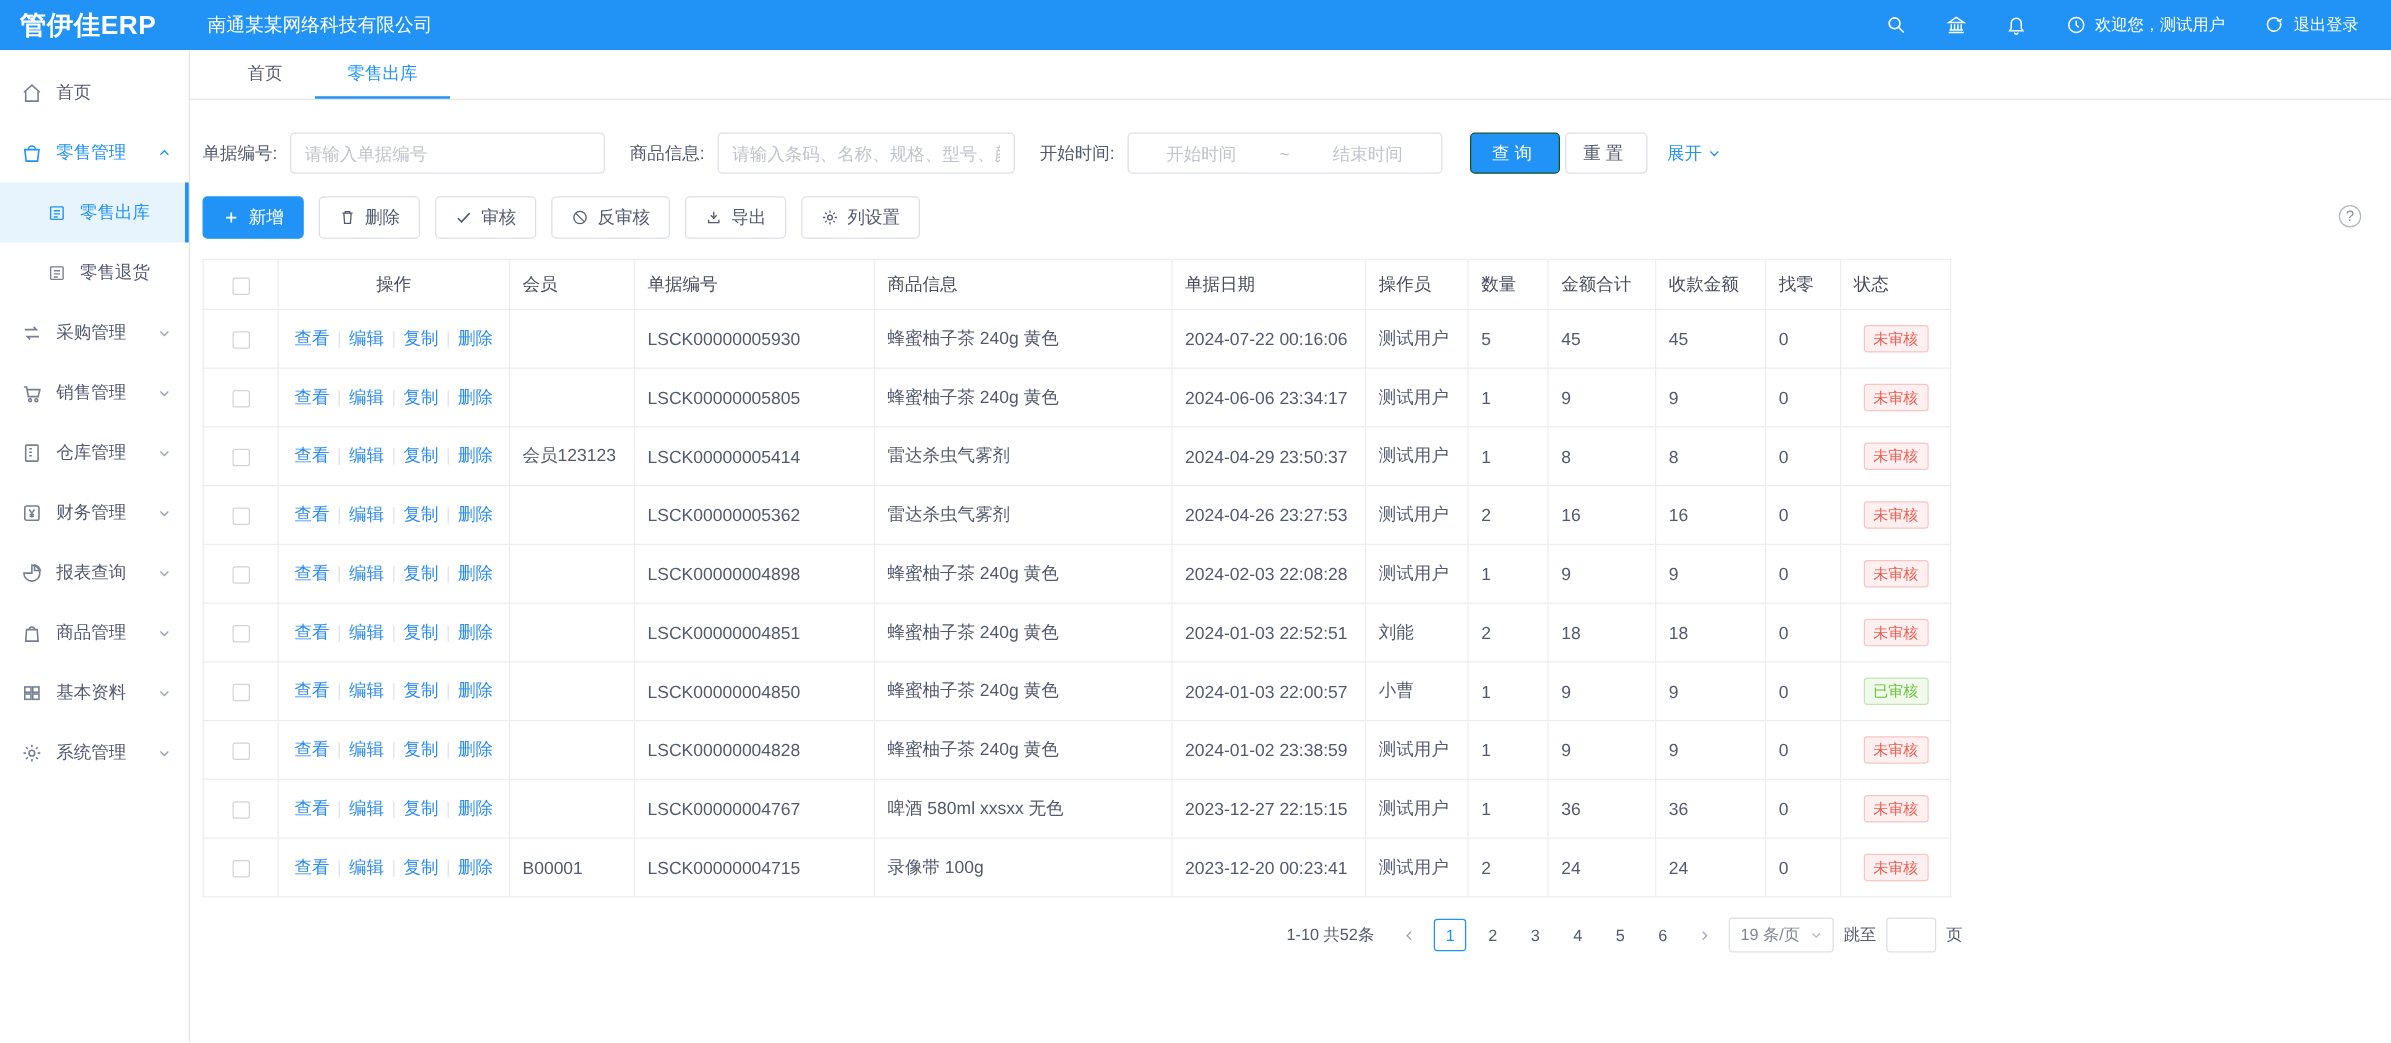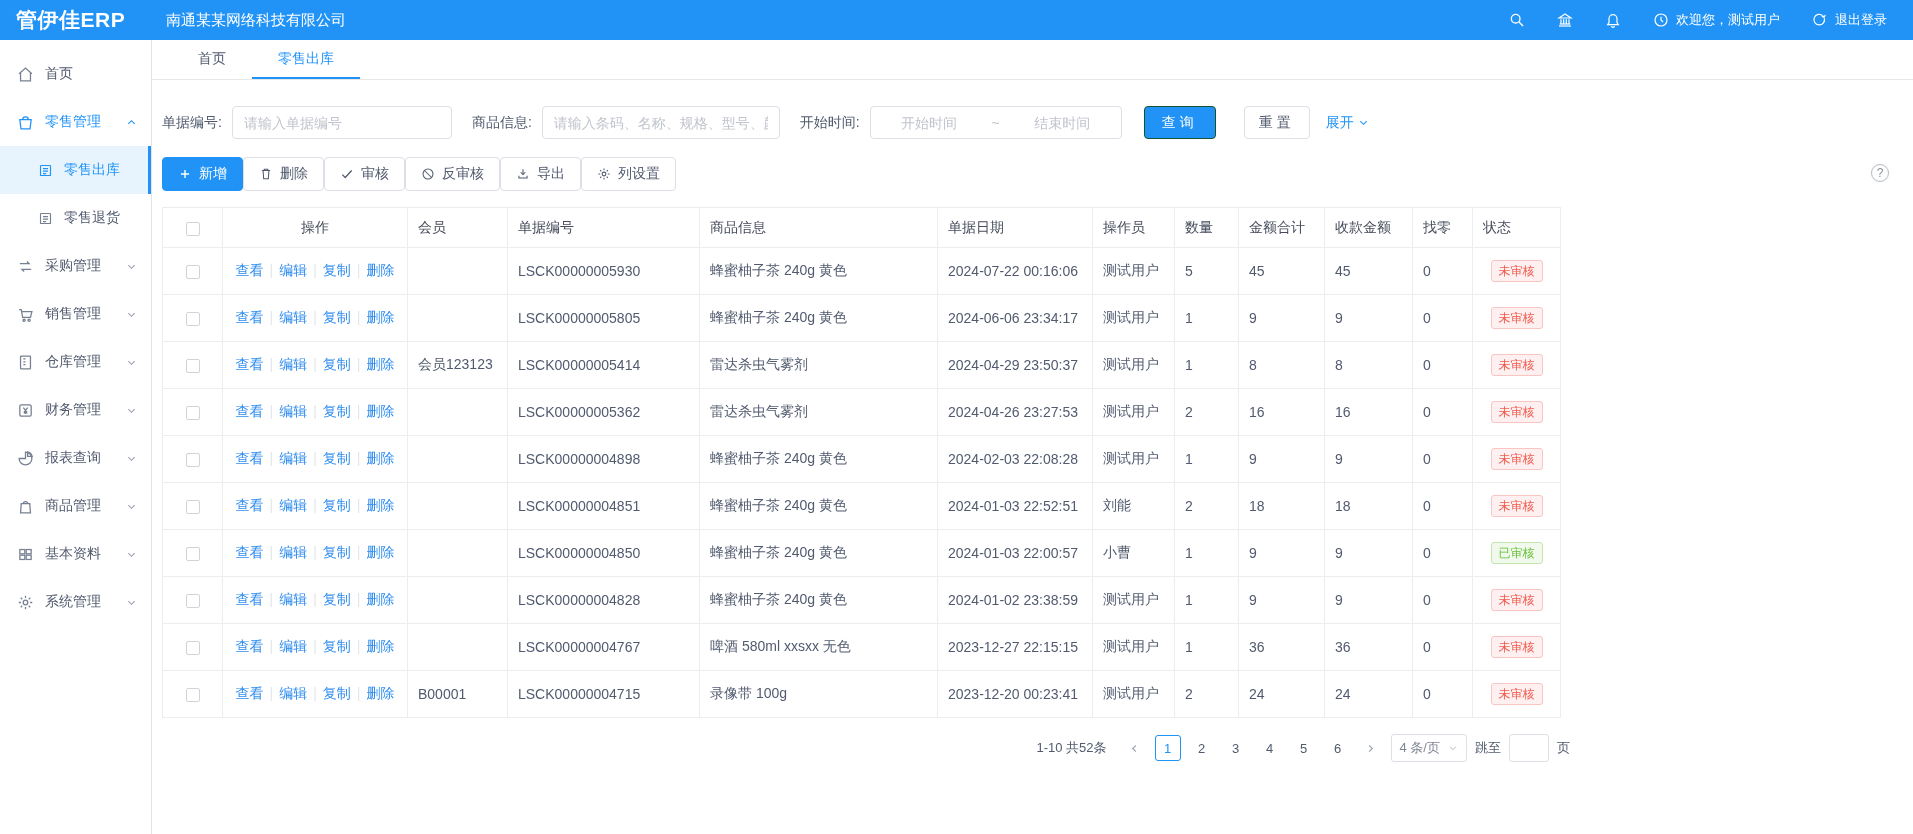--- a/index.html
+++ b/index.html
@@ -46,21 +46,21 @@
   .daterange input { border:none; outline:none; width:44%; text-align:center; font-size:14px; font-family:inherit; color:#0f766e; }
   .daterange input::placeholder { color:#c0c4cc; }
   .daterange .tilde { color:#c0c4cc; width:12%; text-align:center; }
   .btn { height:33px; border-radius:4px; font-size:14px; cursor:pointer; font-family:inherit; display:inline-flex; align-items:center; justify-content:center; }
   .btn-primary { background:#2193f7; border:1px solid #14532d; color:#fff; padding:0 17px; letter-spacing:4px; }
   .btn-plain { background:#fff; border:1px solid #dcdfe6; color:#515a6e; padding:0 14px; letter-spacing:4px; }
   .expand { color:#2193f7; display:inline-flex; align-items:center; gap:4px; margin-left:16px; cursor:pointer; }
   .expand svg { width:11px; height:11px; }
 
   
-  .toolbar { display:flex; align-items:center; padding:2px 0 16px 10px; flex-shrink:0; }
+  .toolbar { display:flex; align-items:center; gap:12px; padding:2px 0 16px 10px; flex-shrink:0; }
   .tbtn { height:34px; border-radius:4px; border:1px solid #dcdfe6; background:#fff; color:#515a6e; display:inline-flex; align-items:center; gap:7px; padding:0 15px; font-size:14px; cursor:pointer; font-family:inherit; }
   .tbtn svg { width:14px; height:14px; }
   .tbtn.primary { background:#2193f7; border-color:#2193f7; color:#fff; }
   .help-circle { position:absolute; right:24px; top:124px; width:18px; height:18px; border:1px solid #b5bac2; border-radius:50%; color:#8a919c; font-size:12px; display:flex; align-items:center; justify-content:center; cursor:pointer; }
 
   
   .table-wrap { padding-left:10px; }
   table { border-collapse:collapse; table-layout:fixed; width:1398px; font-size:14px; }
   th, td { border:1px solid #ebedf0; padding:0 10px; overflow:hidden; white-space:nowrap; text-overflow:ellipsis; }
   th { height:40px; color:#464c5b; font-weight:normal; text-align:left; background:#fff; }
@@ -300,31 +300,31 @@
 
       <div class="tabbar">
         <div class="tab">首页</div>
         <div class="tab active">零售出库</div>
       </div>
 
       <div class="help-circle">?</div>
 
       <div class="filterbar">
         <span class="f-label">单据编号:</span>
-        <input class="f-input" style="width: 220px;" placeholder="请输入单据编号">
+        <input class="f-input" style="width: 252px;" placeholder="请输入单据编号">
         <span class="f-label" style="margin-left:20px">商品信息:</span>
         <input class="f-input" style="width: 238px;" placeholder="请输入条码、名称、规格、型号、颜色、扩展...">
         <span class="f-label" style="margin-left:20px">开始时间:</span>
         <div class="daterange">
           <input placeholder="开始时间" style="">
           <span class="tilde">~</span>
           <input placeholder="结束时间" style="">
         </div>
         <button class="btn btn-primary" style="margin-left:22px">查询</button>
-        <button class="btn btn-plain" style="margin-left:28px">重置</button>
+        <button class="btn btn-plain" style="margin-left:4px">重置</button>
         <span class="expand">
           <span>展开</span>
           <svg viewBox="0 0 24 24" fill="none" stroke="currentColor" stroke-width="2.4">
               <path d="M5 9l7 7 7-7"></path>
             </svg>
         </span>
       </div>
 
       <div class="toolbar">
         <button class="tbtn primary">
@@ -559,21 +559,21 @@
           <span class="pg-num">3</span>
           <span class="pg-num">4</span>
           <span class="pg-num">5</span>
           <span class="pg-num">6</span>
           <span class="pg-arrow">
               <svg viewBox="0 0 24 24" fill="none" stroke="currentColor" stroke-width="2.4">
                 <path d="M9 5l7 7-7 7"></path>
               </svg>
             </span>
           <span class="pg-size">
-            <span>4 条/页</span>
+            <span>19 条/页</span>
             <svg viewBox="0 0 24 24" fill="none" stroke="currentColor" stroke-width="2.4">
                 <path d="M5 9l7 7 7-7"></path>
               </svg>
           </span>
           <span>跳至</span>
           <input class="pg-jump-input" style="">
           <span>页</span>
         </div>
       </div>
 

